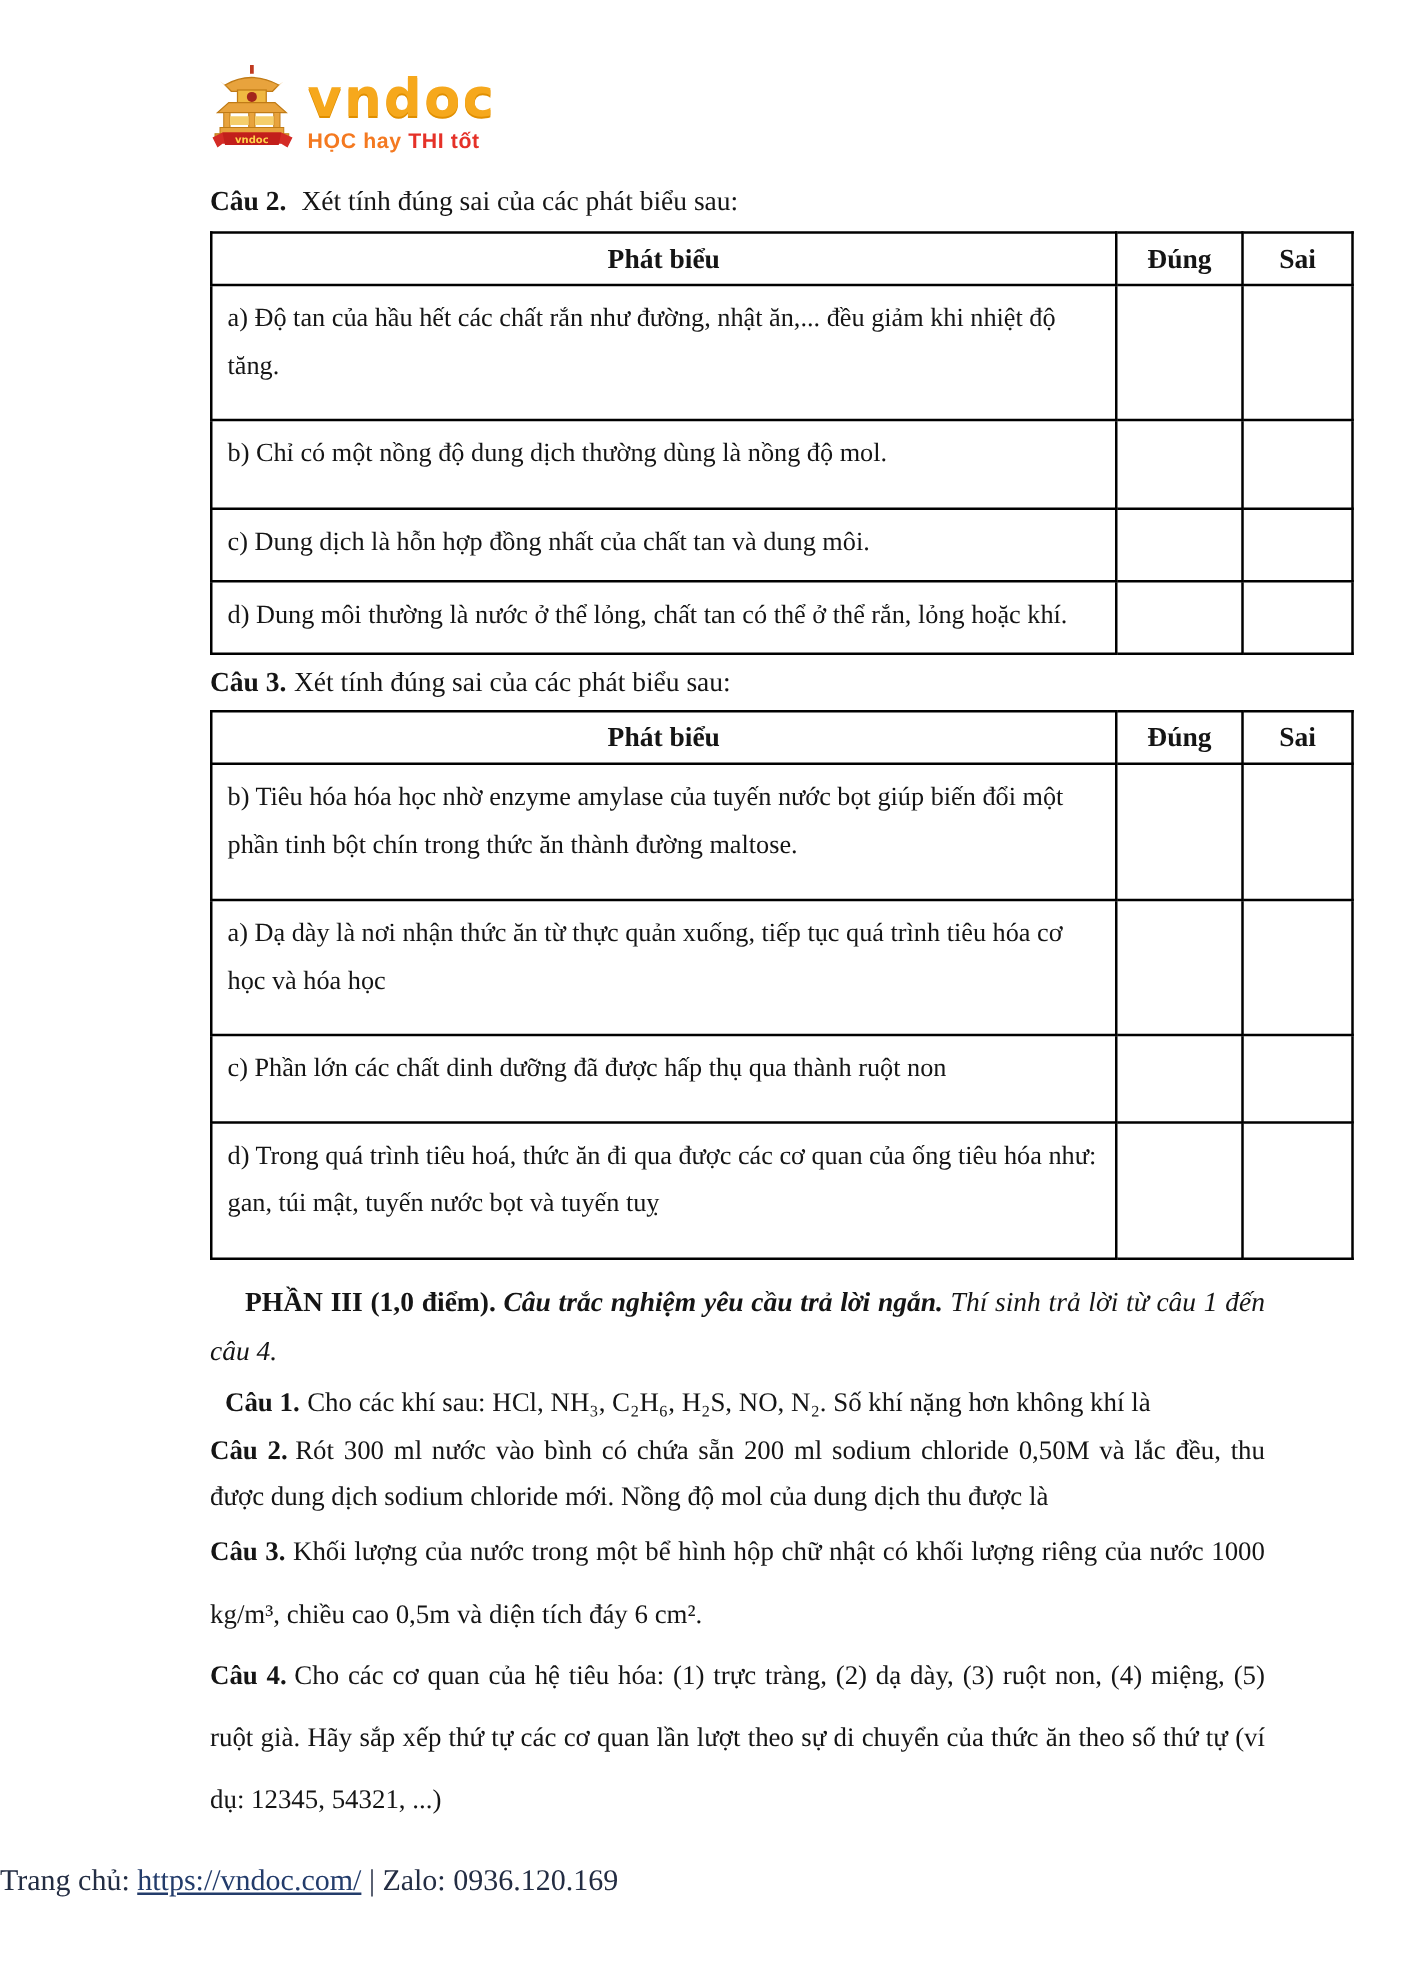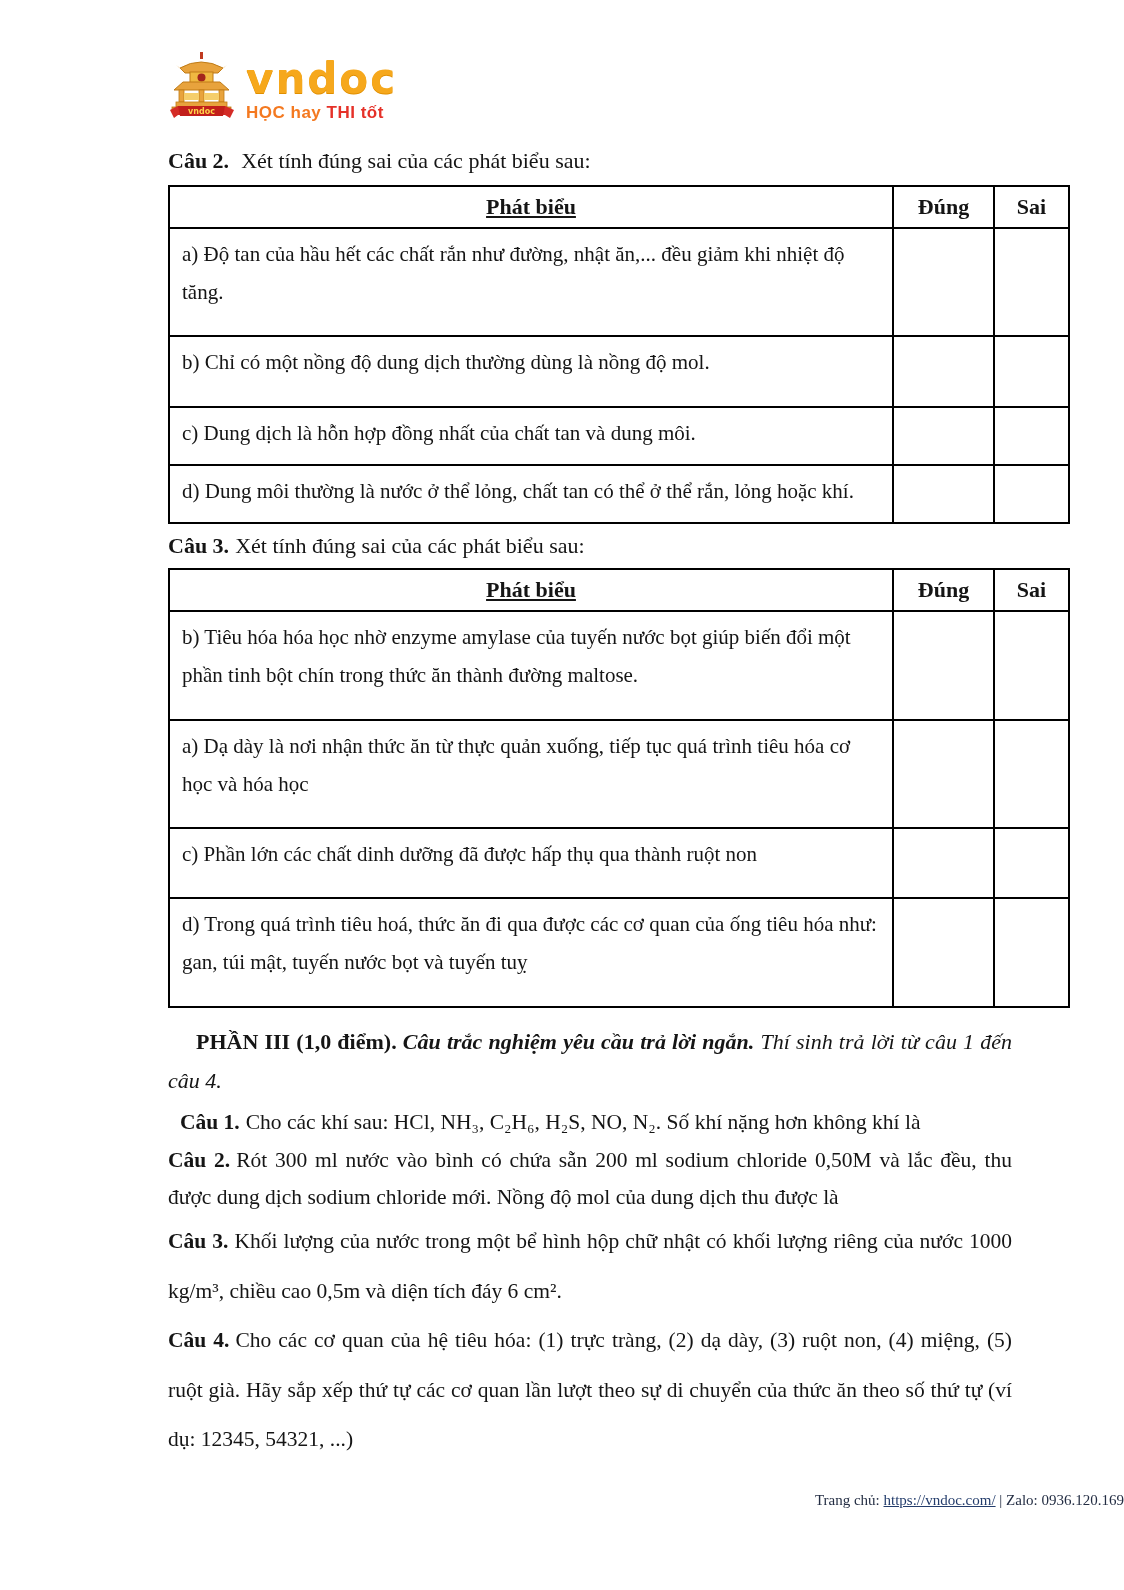--- a/index.html
+++ b/index.html
@@ -39,23 +39,23 @@
   .q-heading b { margin-right: 12px; }
   .q-heading2 { font-size: 22px; margin: 9px 0 9px 0; }
   .q-heading2 b { margin-right: 6px; }
 
   
   table.tf-table {
     width: 842px; border-collapse: collapse; table-layout: fixed;
     font-size: 21px;
   }
   table.tf-table th, table.tf-table td { border: 2px solid #000; }
-  th.col-stmt { width: 724px; text-decoration: underline; }
+  th.col-stmt { width: 724px; }
   th.col-dung { width: 101px; }
-  th.col-sai  { width: 75px;  }
+  th.col-sai  { width: 88px;  }
   table.tf-table th {
     font-size: 22px; font-weight: 700; text-align: center;
     padding: 7px 4px;
   }
   td.stmt {
     padding: 6px 14px 24px 12px;
     line-height: 1.82;
     text-align: left;
   }
   td.ans { background: #fff; }
@@ -71,21 +71,21 @@
 
   .q { font-size: 21.5px; text-align: justify; }
   .q b { margin-right: 6px; }
   .q.tight { line-height: 1.76; }
   .q.wide  { line-height: 2.3; }
   .q.mt { margin-top: 3px; margin-left: 12px; }
 
   
   .footer {
     position: absolute; left: 0; top: 1492px; width: 1124px;
-    text-align: right; font-size: 15px; color: #232d43;
+    text-align: left; font-size: 24px; color: #232d43;
   }
   .footer a { color: #233c6b; text-decoration: underline; }
 </style>
 </head>
 <body>
 
 <div class="page">
 
   <header class="logo">
     <svg class="logo-icon" width="68" height="74" viewBox="0 0 68 74" xmlns="http://www.w3.org/2000/svg">

